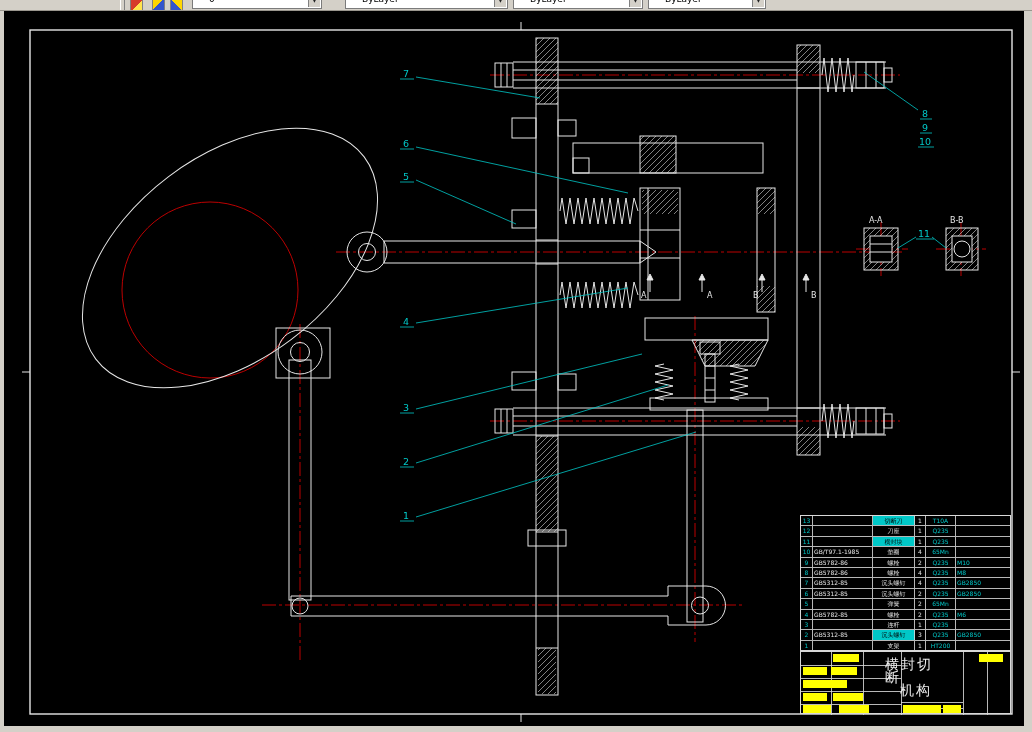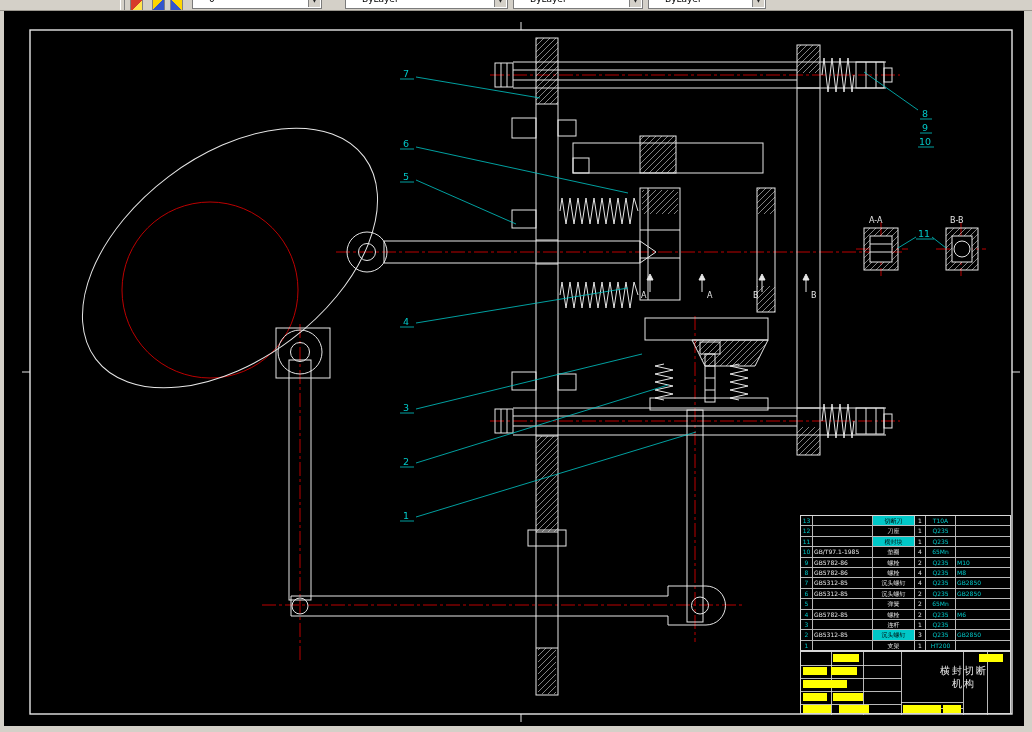--- a/index.html
+++ b/index.html
@@ -37,21 +37,21 @@
   .bc-note{flex:1;color:#00c8c8;}
   
   .tblock{position:absolute;left:800px;top:651px;width:211px;height:63px;border:1px solid #d8d8d8;box-sizing:border-box;z-index:4;background:#000;}
   .tb-left{position:absolute;left:0;top:0;width:100px;height:63px;border-right:1px solid rgba(215,215,215,.85);}
   .tb-left .hl,.tb-right .hl{position:absolute;left:0;right:0;height:0;border-top:1px solid rgba(215,215,215,.85);}
   .tb-left .vl{position:absolute;top:0;bottom:0;width:0;border-left:1px solid rgba(215,215,215,.85);}
   .tb-mid{position:absolute;left:100px;top:0;width:62px;height:63px;border-right:1px solid rgba(215,215,215,.85);}
   .tb-mid .hl{position:absolute;left:0;right:0;height:0;border-top:1px solid rgba(215,215,215,.85);}
   .tb-right{position:absolute;left:162px;top:0;width:49px;height:63px;}
   .tb-right .vl{position:absolute;top:0;bottom:0;width:0;border-left:1px solid rgba(215,215,215,.85);}
-  .tb-title{position:absolute;left:100px;top:0;width:62px;height:50px;display:flex;flex-direction:column;align-items:center;justify-content:center;color:#ececec;font-size:10px;line-height:13px;letter-spacing:2px;z-index:2;padding-left:32px;}
+  .tb-title{position:absolute;left:84px;top:0;width:62px;height:50px;display:flex;flex-direction:column;align-items:center;justify-content:center;color:#ececec;font-size:14px;line-height:13px;letter-spacing:2px;z-index:2;}
   .ycell{position:absolute;height:8px;background:#ffff00;z-index:3;}
 </style>
 </head>
 <body>
 
 <div class="canvas-bg"></div>
 
 <div class="toolbar">
   <span class="tb-grip"></span>
   <span class="tb-icon icon-a"></span>

